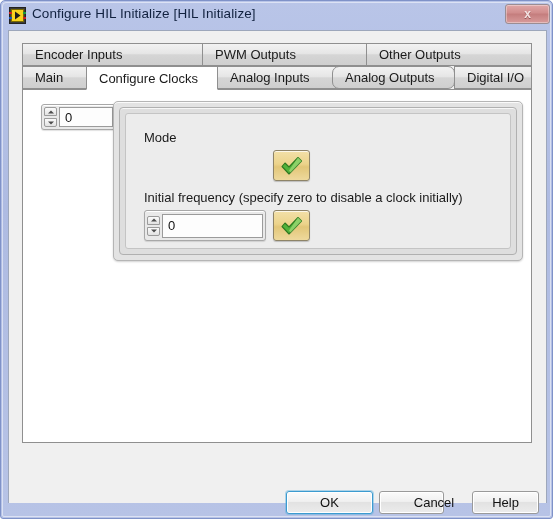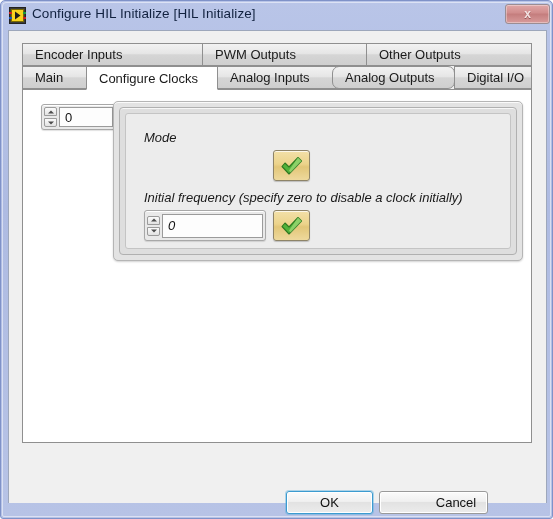--- a/index.html
+++ b/index.html
@@ -205,21 +205,20 @@
     box-shadow: inset 0 1px 0 #fafafa, 0 1px 2px rgba(0,0,0,0.18);
   }
   .frame-mid {
     position: absolute;
     left: 5px; top: 5px; right: 5px; bottom: 5px;
     box-sizing: border-box;
     background: #dedede;
     border: 1px solid #b0b0b0;
     border-radius: 4px;
     box-shadow: inset 0 1px 0 #f6f6f6;
-    font-style: italic;
   }
   .frame-inner {
     position: absolute;
     left: 5px; top: 5px; right: 5px; bottom: 5px;
     box-sizing: border-box;
     background: #ececec;
     border: 1px solid #c4c4c4;
     border-radius: 3px;
   }
 
@@ -411,18 +410,21 @@
             </div>
           </div>
         </div>
 
       </div>
     </div>
 
     <div class="dlg-btn default" style="left:277px; top:448px; width:87px;">
       <span>OK</span>
     </div>
-    <div class="dlg-btn" style="left:370px; top:448px; width:109px;padding-left:45px;">
+    <div class="dlg-btn" style="left:370px; top:448px; width:65px;padding-left:45px;">
       <span>Cancel</span>
     </div>
+    <div class="dlg-btn" style="left:463px; top:448px; width:67px;">
+      <span>Help</span>
+    </div>
 
   </div>
 </div>
 
 </body></html>

